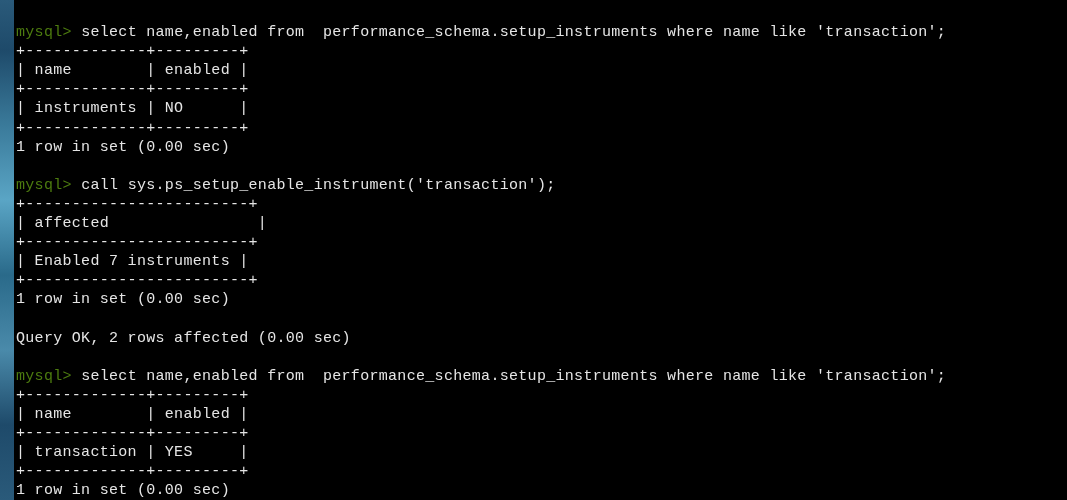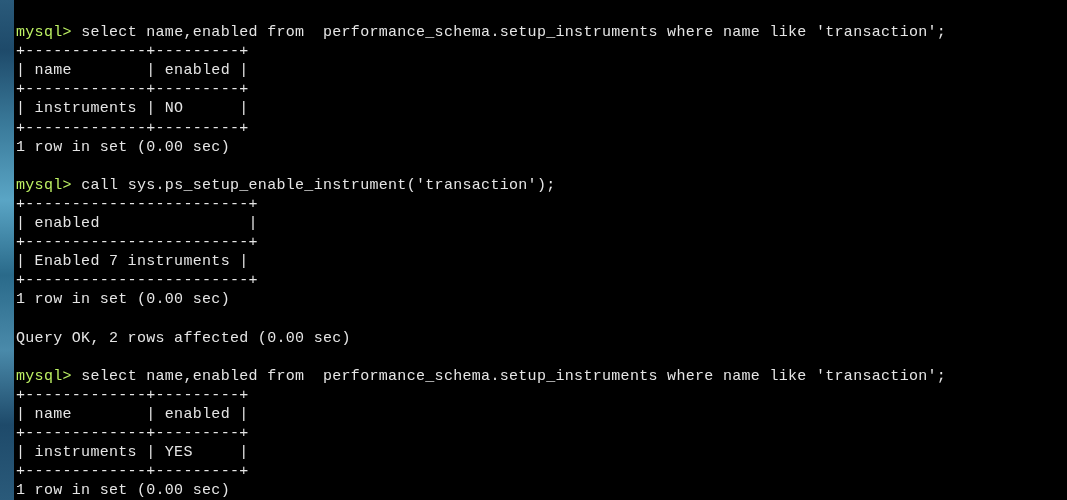--- a/index.html
+++ b/index.html
@@ -43,47 +43,47 @@
       background: #000000;
       white-space: pre;
       line-height: 19.1px;
       letter-spacing: 0.3px;
       z-index: 1;
     }
     .line {
       white-space: pre;
     }
     .prompt {
-      color: #bef264;
+      color: #4d7c0f;
     }
   </style>
 </head>
 <body>
 
 <div class="desktop-edge"></div>
 
 <div class="terminal">
 <span class="line"><span class="prompt">mysql&gt; </span><span>select name,enabled from  performance_schema.setup_instruments where name like 'transaction';</span></span>
 <span class="line">+-------------+---------+</span>
 <span class="line">| name        | enabled |</span>
 <span class="line">+-------------+---------+</span>
 <span class="line">| instruments | NO      |</span>
 <span class="line">+-------------+---------+</span>
 <span class="line">1 row in set (0.00 sec)</span>
 <span class="line"></span>
 <span class="line"><span class="prompt">mysql&gt; </span><span>call sys.ps_setup_enable_instrument('transaction');</span></span>
 <span class="line">+------------------------+</span>
-<span class="line">| enabled                |</span>
+<span class="line">| affected                |</span>
 <span class="line">+------------------------+</span>
 <span class="line">| Enabled 7 instruments |</span>
 <span class="line">+------------------------+</span>
 <span class="line">1 row in set (0.00 sec)</span>
 <span class="line"></span>
 <span class="line">Query OK, 2 rows affected (0.00 sec)</span>
 <span class="line"></span>
 <span class="line"><span class="prompt">mysql&gt; </span><span>select name,enabled from  performance_schema.setup_instruments where name like 'transaction';</span></span>
 <span class="line">+-------------+---------+</span>
 <span class="line">| name        | enabled |</span>
 <span class="line">+-------------+---------+</span>
-<span class="line">| instruments | YES     |</span>
+<span class="line">| transaction | YES     |</span>
 <span class="line">+-------------+---------+</span>
 <span class="line">1 row in set (0.00 sec)</span>
 </div>
 
 </body></html>

